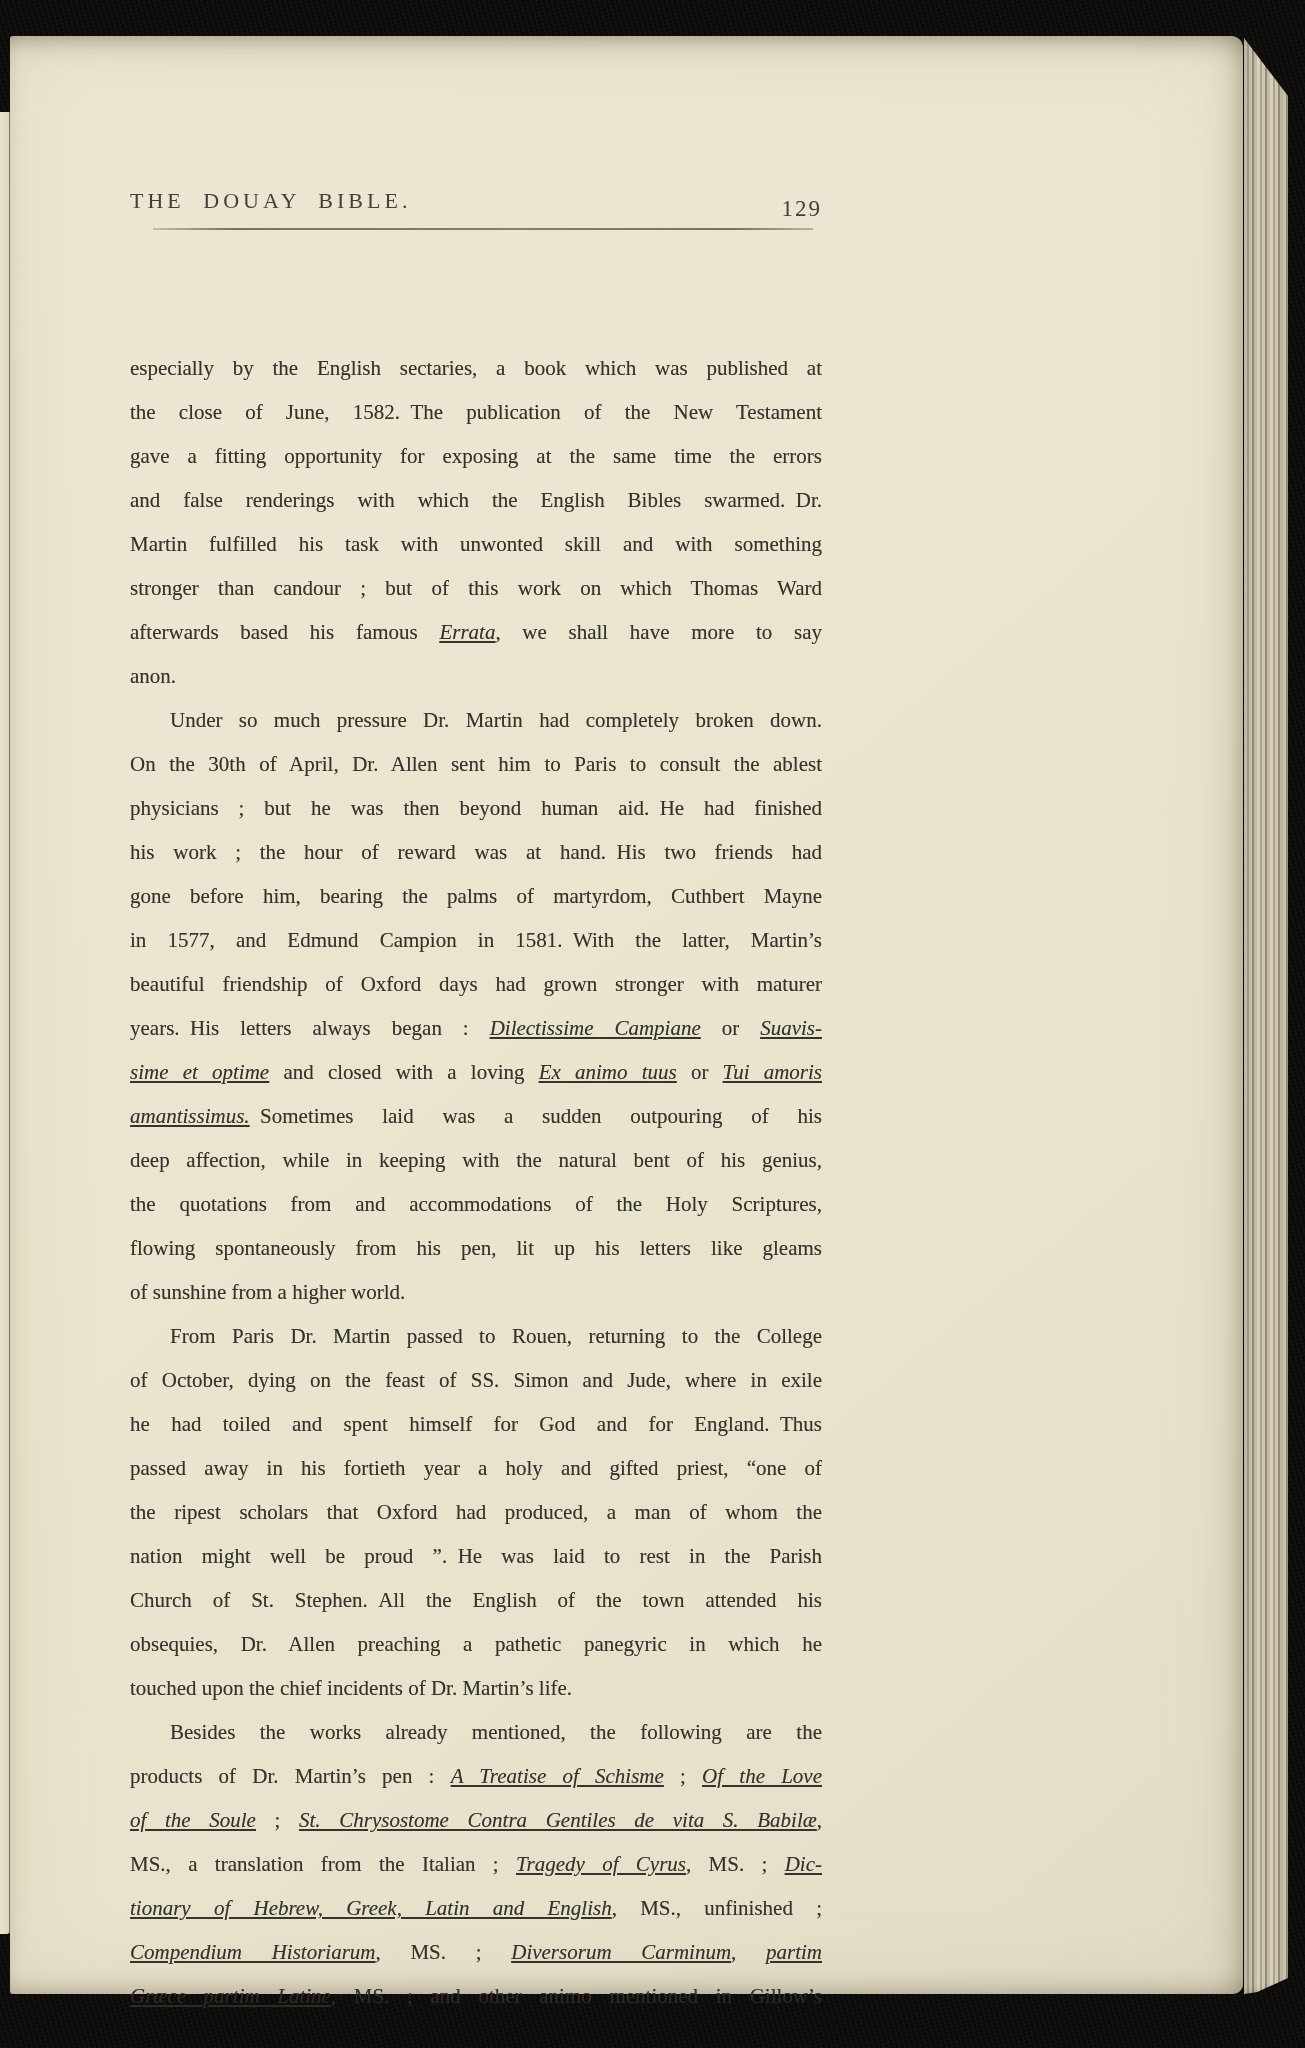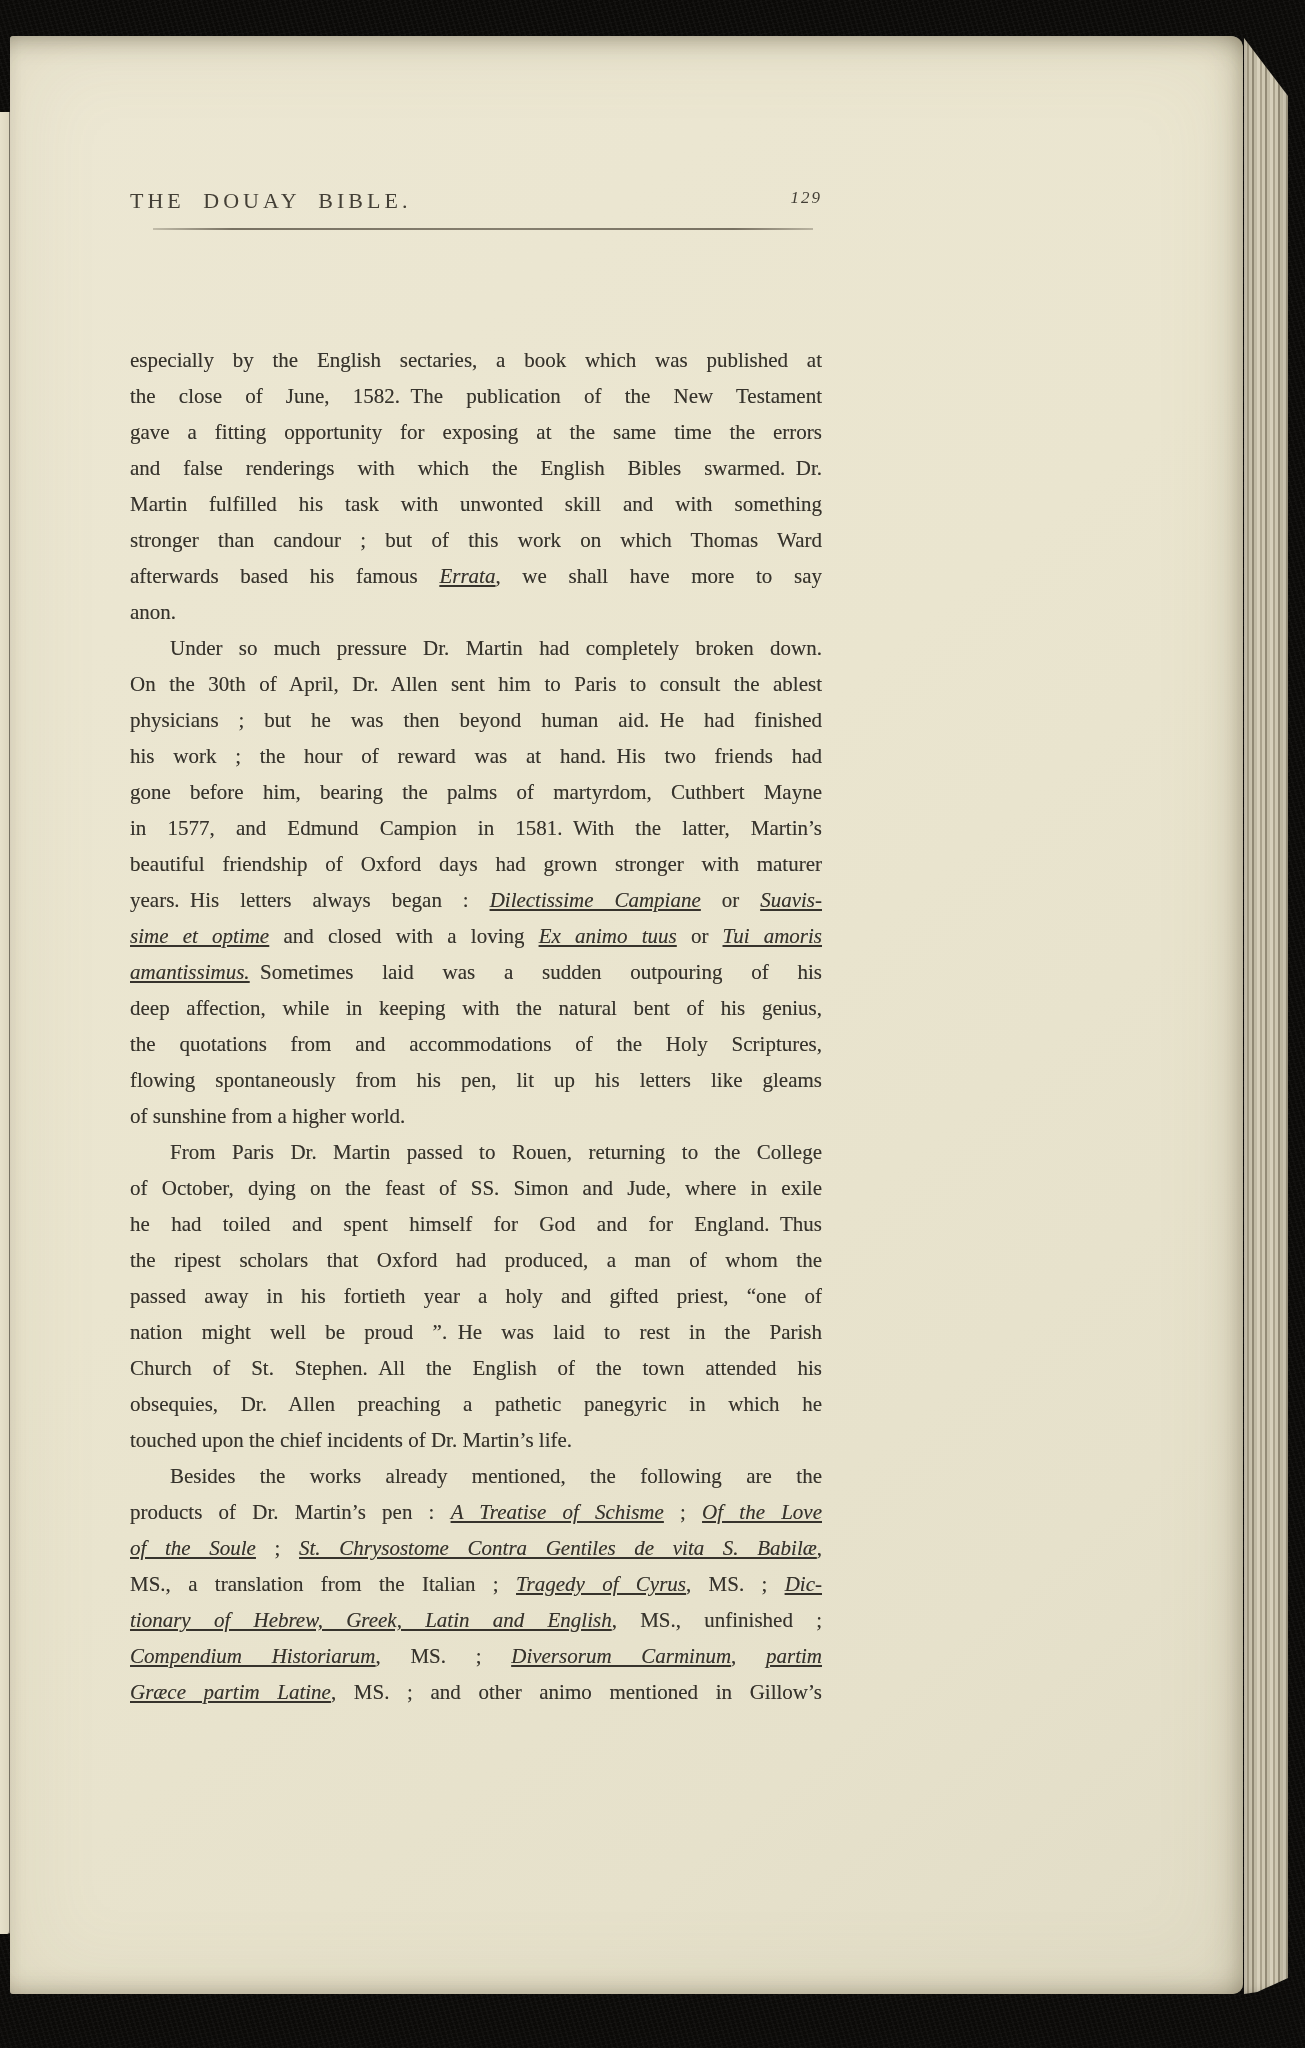--- a/index.html
+++ b/index.html
@@ -36,35 +36,36 @@
   }
   .header-row{
     position:absolute;left:120px;top:152px;width:692px;height:34px;
     color:rgba(58,54,45,0.95);
   }
   .header-title{
     position:absolute;left:0;right:0;text-align:left;
     font-size:22px;letter-spacing:4px;word-spacing:9px;
   }
   .header-pagenum{
-    position:absolute;right:0;top:0;font-size:17px;letter-spacing:2px;font-style:italic;
+    position:absolute;right:0;top:8px;font-size:23px;letter-spacing:2px;
   }
   .header-rule{
     position:absolute;left:143px;top:192px;width:660px;height:2px;
     background:linear-gradient(90deg,rgba(70,63,50,0.25),rgba(70,63,50,0.7) 12%,rgba(70,63,50,0.62) 55%,rgba(70,63,50,0.7) 88%,rgba(70,63,50,0.3));
   }
   .text-block{
     position:absolute;left:120px;top:306px;width:692px;
     color:rgba(48,45,38,0.94);
     font-size:21px;
   }
   .line{
     height:36px;line-height:36px;overflow:hidden;
     text-align:justify;text-align-last:justify;
     text-shadow:0 0 0.5px rgba(48,45,38,0.45);
+    margin-top:8px;
   }
   .line.lastleft{text-align-last:left;}
   .line.indent{text-indent:40px;}
   .it{font-style:italic;text-decoration:underline;}
 </style>
 </head>
 <body>
 
 <div class="page-curl"></div>
 <div class="fore-edge"></div>
@@ -94,22 +95,22 @@
       <div class="line"><span>years. His letters always began : </span><span class="it">Dilectissime Campiane</span><span> or </span><span class="it">Suavis-</span></div>
       <div class="line"><span class="it">sime et optime</span><span> and closed with a loving </span><span class="it">Ex animo tuus</span><span> or </span><span class="it">Tui amoris</span></div>
       <div class="line"><span class="it">amantissimus.</span><span> Sometimes laid was a sudden outpouring of his</span></div>
       <div class="line"><span>deep affection, while in keeping with the natural bent of his genius,</span></div>
       <div class="line"><span>the quotations from and accommodations of the Holy Scriptures,</span></div>
       <div class="line"><span>flowing spontaneously from his pen, lit up his letters like gleams</span></div>
       <div class="line lastleft"><span>of sunshine from a higher world.</span></div>
       <div class="line indent"><span>From Paris Dr. Martin passed to Rouen, returning to the College</span></div>
       <div class="line"><span>of October, dying on the feast of SS. Simon and Jude, where in exile</span></div>
       <div class="line"><span>he had toiled and spent himself for God and for England. Thus</span></div>
+      <div class="line"><span>passed away in his fortieth year a holy and gifted priest, “one of</span></div>
       <div class="line"><span>the ripest scholars that Oxford had produced, a man of whom the</span></div>
-      <div class="line"><span>passed away in his fortieth year a holy and gifted priest, “one of</span></div>
       <div class="line"><span>nation might well be proud ”. He was laid to rest in the Parish</span></div>
       <div class="line"><span>Church of St. Stephen. All the English of the town attended his</span></div>
       <div class="line"><span>obsequies, Dr. Allen preaching a pathetic panegyric in which he</span></div>
       <div class="line lastleft"><span>touched upon the chief incidents of Dr. Martin’s life.</span></div>
       <div class="line indent"><span>Besides the works already mentioned, the following are the</span></div>
       <div class="line"><span>products of Dr. Martin’s pen : </span><span class="it">A Treatise of Schisme</span><span> ; </span><span class="it">Of the Love</span></div>
       <div class="line"><span class="it">of the Soule</span><span> ; </span><span class="it">St. Chrysostome Contra Gentiles de vita S. Babilæ</span><span>,</span></div>
       <div class="line"><span>MS., a translation from the Italian ; </span><span class="it">Tragedy of Cyrus</span><span>, MS. ; </span><span class="it">Dic-</span></div>
       <div class="line"><span class="it">tionary of Hebrew, Greek, Latin and English</span><span>, MS., unfinished ;</span></div>
       <div class="line"><span class="it">Compendium Historiarum</span><span>, MS. ; </span><span class="it">Diversorum Carminum</span><span>, </span><span class="it">partim</span></div>

